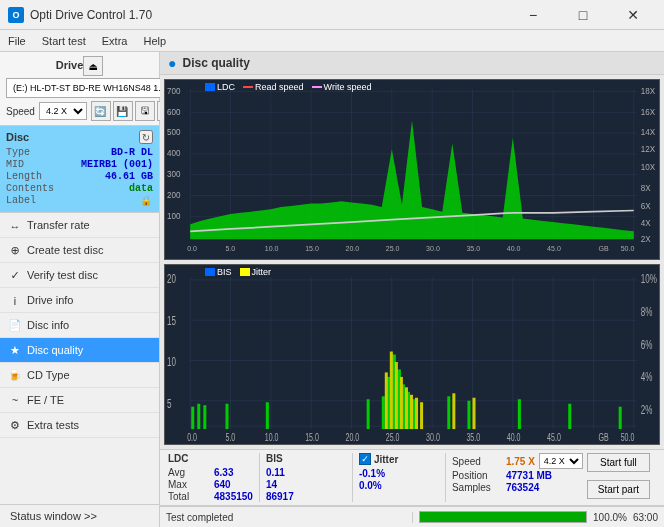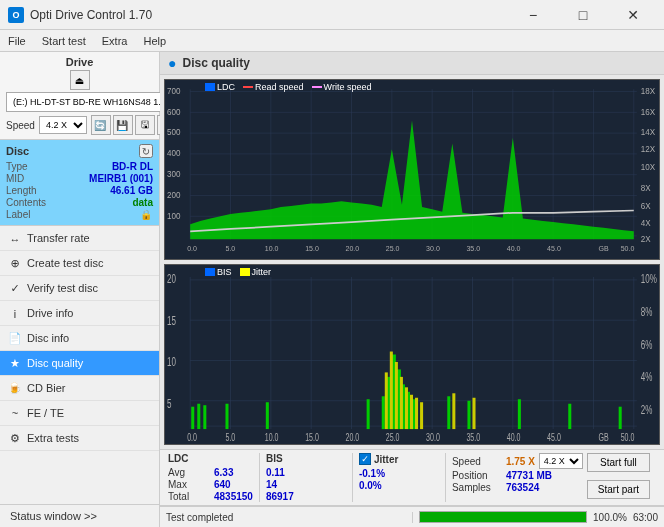--- a/index.html
+++ b/index.html
@@ -86,21 +86,21 @@
     
     
     .disc-info-box {
       padding: 4px 6px;
       border-bottom: 1px solid #ccc;
       background: #7dd3fc;
     }
     .disc-header { display: flex; align-items: center; justify-content: space-between; margin-bottom: 3px; }
     .disc-header-label { font-size: 11px; font-weight: bold; color: #333; }
     .disc-refresh-btn { width: 14px; height: 14px; cursor: pointer; font-size: 10px; color: #555; }
-    .disc-row { display: flex; justify-content: space-between; margin-bottom: 1px; }
+    .disc-row { display: flex; justify-content: space-between; margin-bottom: 1px; font-family: Liberation Mono, monospace; }
     .disc-row-label { color: #555; font-size: 10px; }
     .disc-row-value { color: #0000cc; font-size: 10px; font-weight: bold; text-align: right; }
     .disc-row-value.green { color: #008000; }
     
     
     .nav-section { flex: 1; overflow: auto; }
     .nav-item {
       display: flex; align-items: center; gap: 5px;
       padding: 5px 8px;
       cursor: pointer;
@@ -259,21 +259,21 @@
   <div class="menu-item">Start test</div>
   <div class="menu-item">Extra</div>
   <div class="menu-item">Help</div>
 </div>
 
 <div class="main-layout">
 
   <div class="sidebar">
 
     <div class="drive-section">
-      <div style="display:flex; align-items:center; justify-content:flex-start; margin-bottom:2px;flex-direction:column;">
+      <div style="display:flex; align-items:center; justify-content:center; margin-bottom:2px;">
         <span class="drive-label">Drive</span>
         <div style="display:flex; gap:2px;">
           <button class="drive-icon-btn">⏏</button>
         </div>
       </div>
       <div class="drive-select-row">
         <select class="drive-select">
           <option>(E:)  HL-DT-ST BD-RE  WH16NS48 1.D3</option>
         </select>
       </div>
@@ -338,21 +338,21 @@
       <div class="nav-item">
         <span class="nav-icon">📄</span>
         <span>Disc info</span>
       </div>
       <div class="nav-item active">
         <span class="nav-icon">★</span>
         <span>Disc quality</span>
       </div>
       <div class="nav-item">
         <span class="nav-icon">🍺</span>
-        <span>CD Bier</span>
+        <span>CD Type</span>
       </div>
       <div class="nav-item">
         <span class="nav-icon">~</span>
         <span>FE / TE</span>
       </div>
       <div class="nav-item">
         <span class="nav-icon">⚙</span>
         <span>Extra tests</span>
       </div>
     </div>

